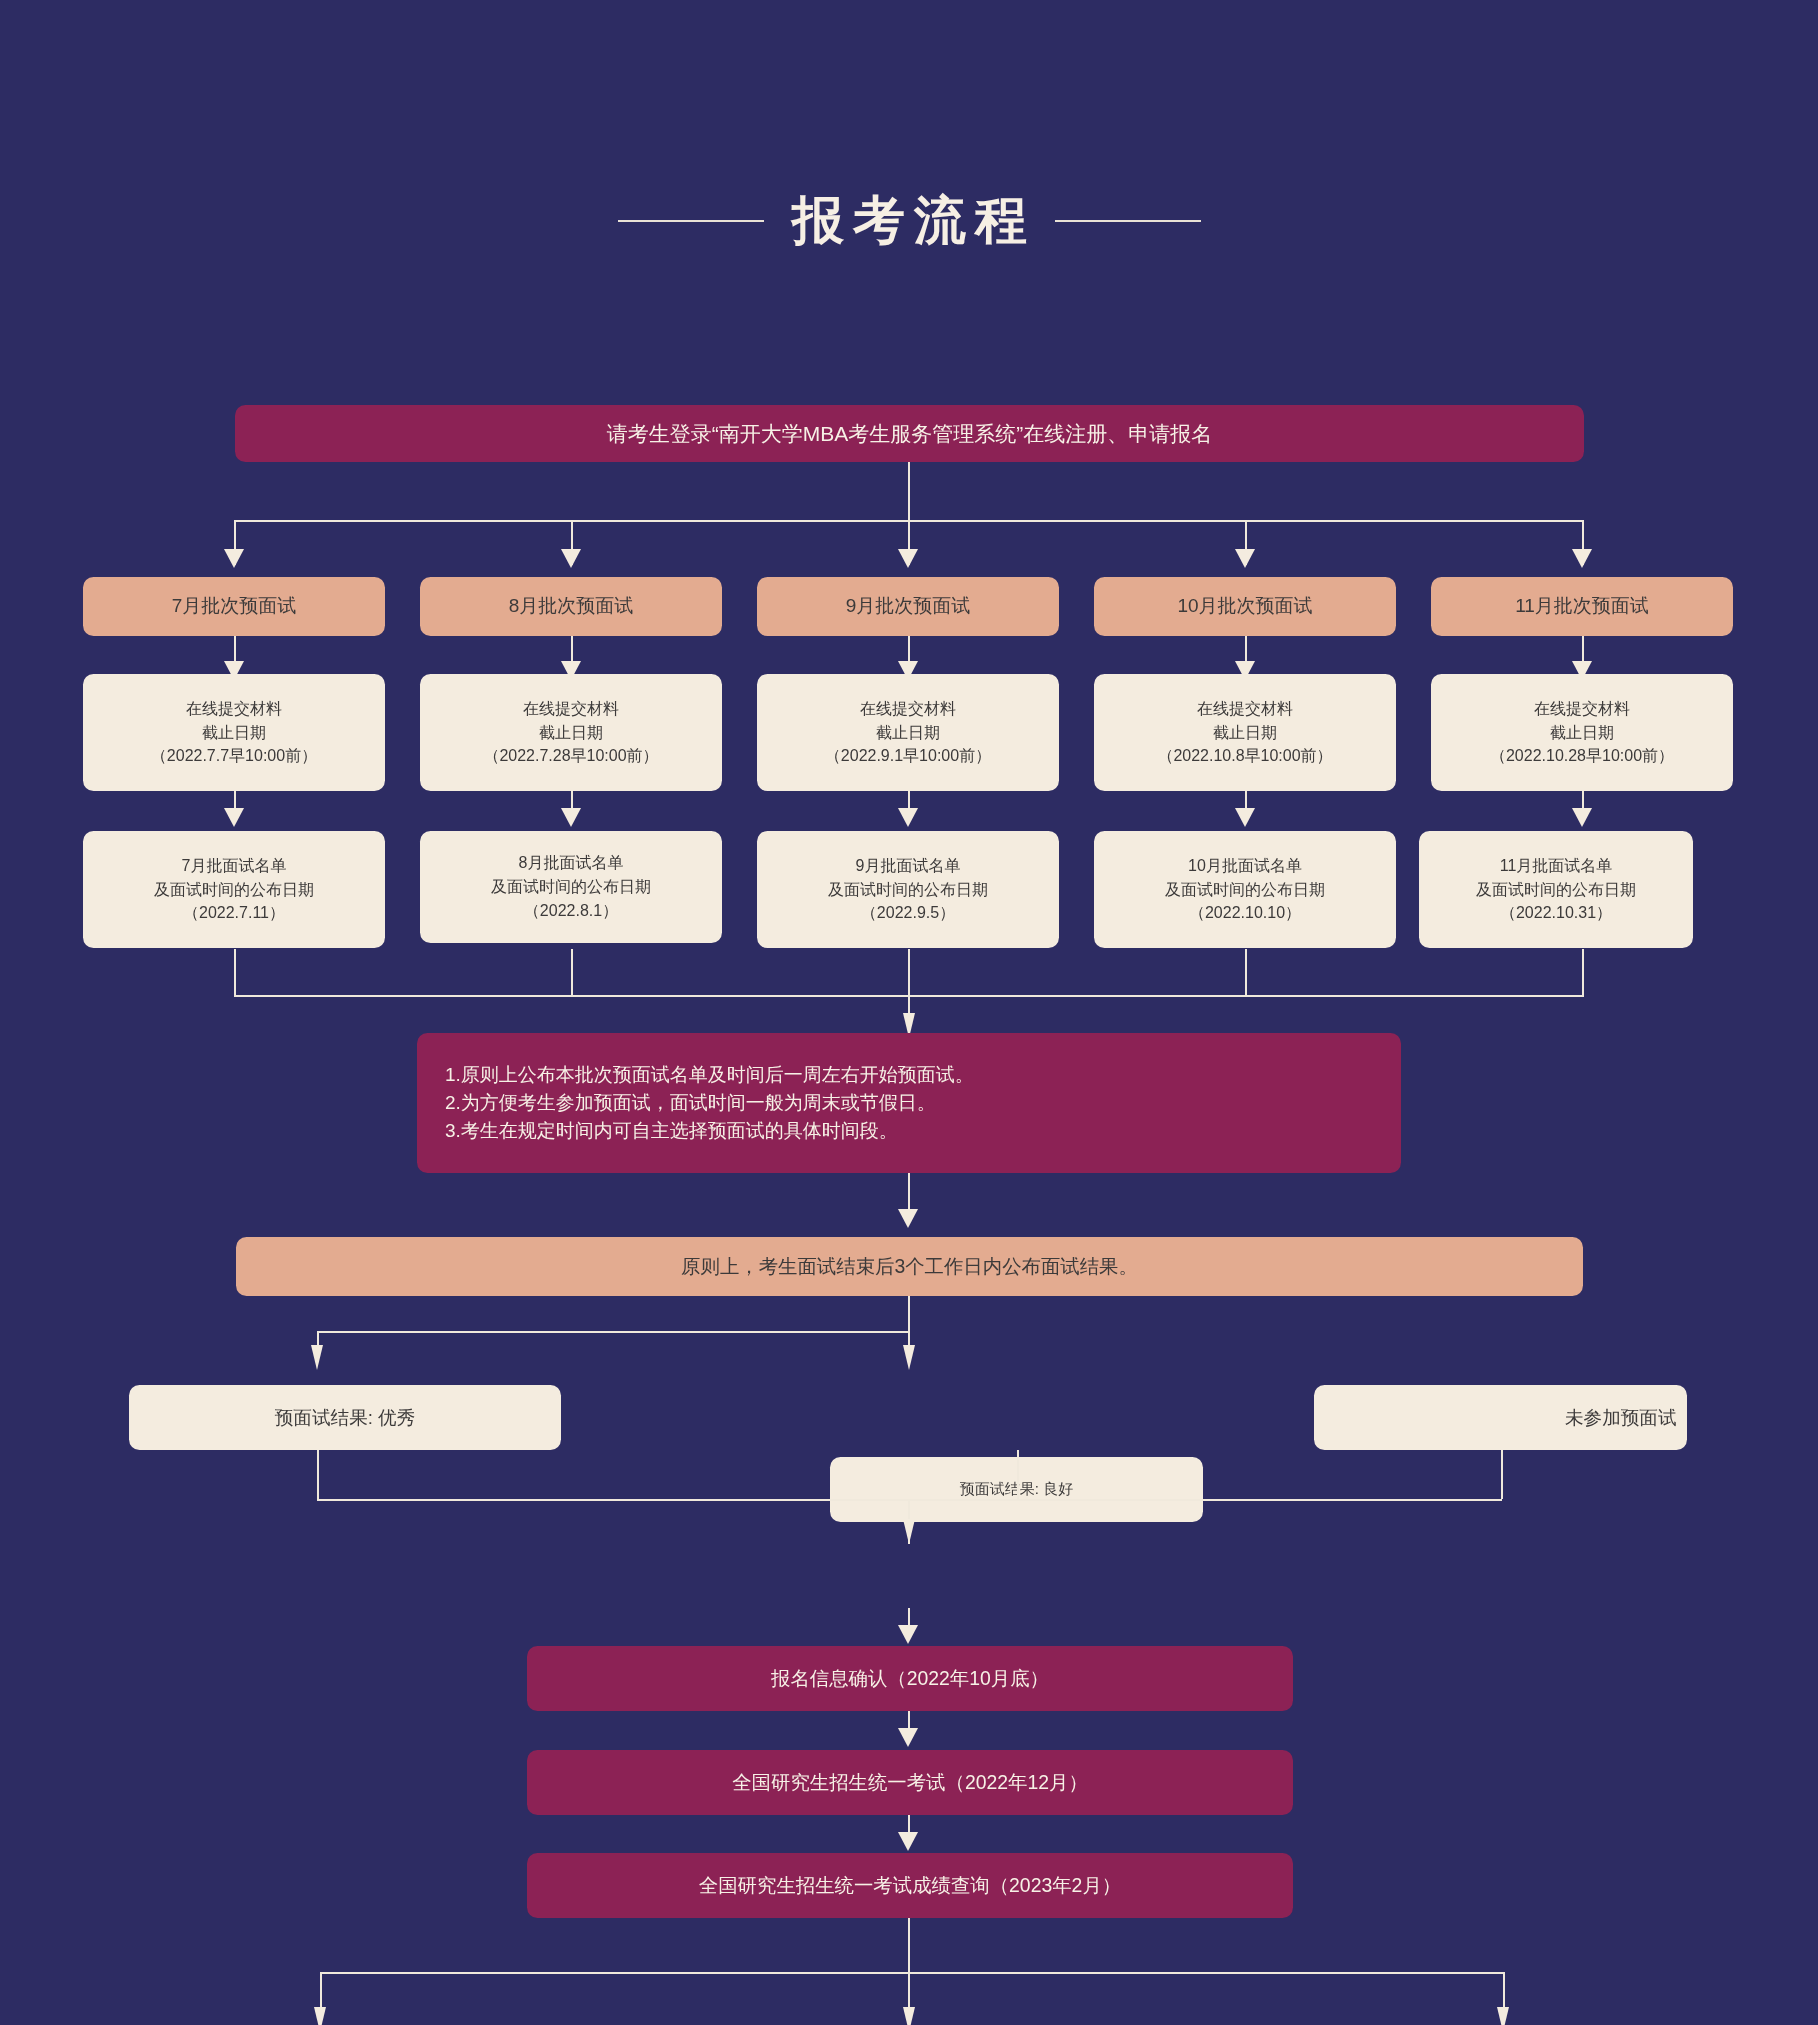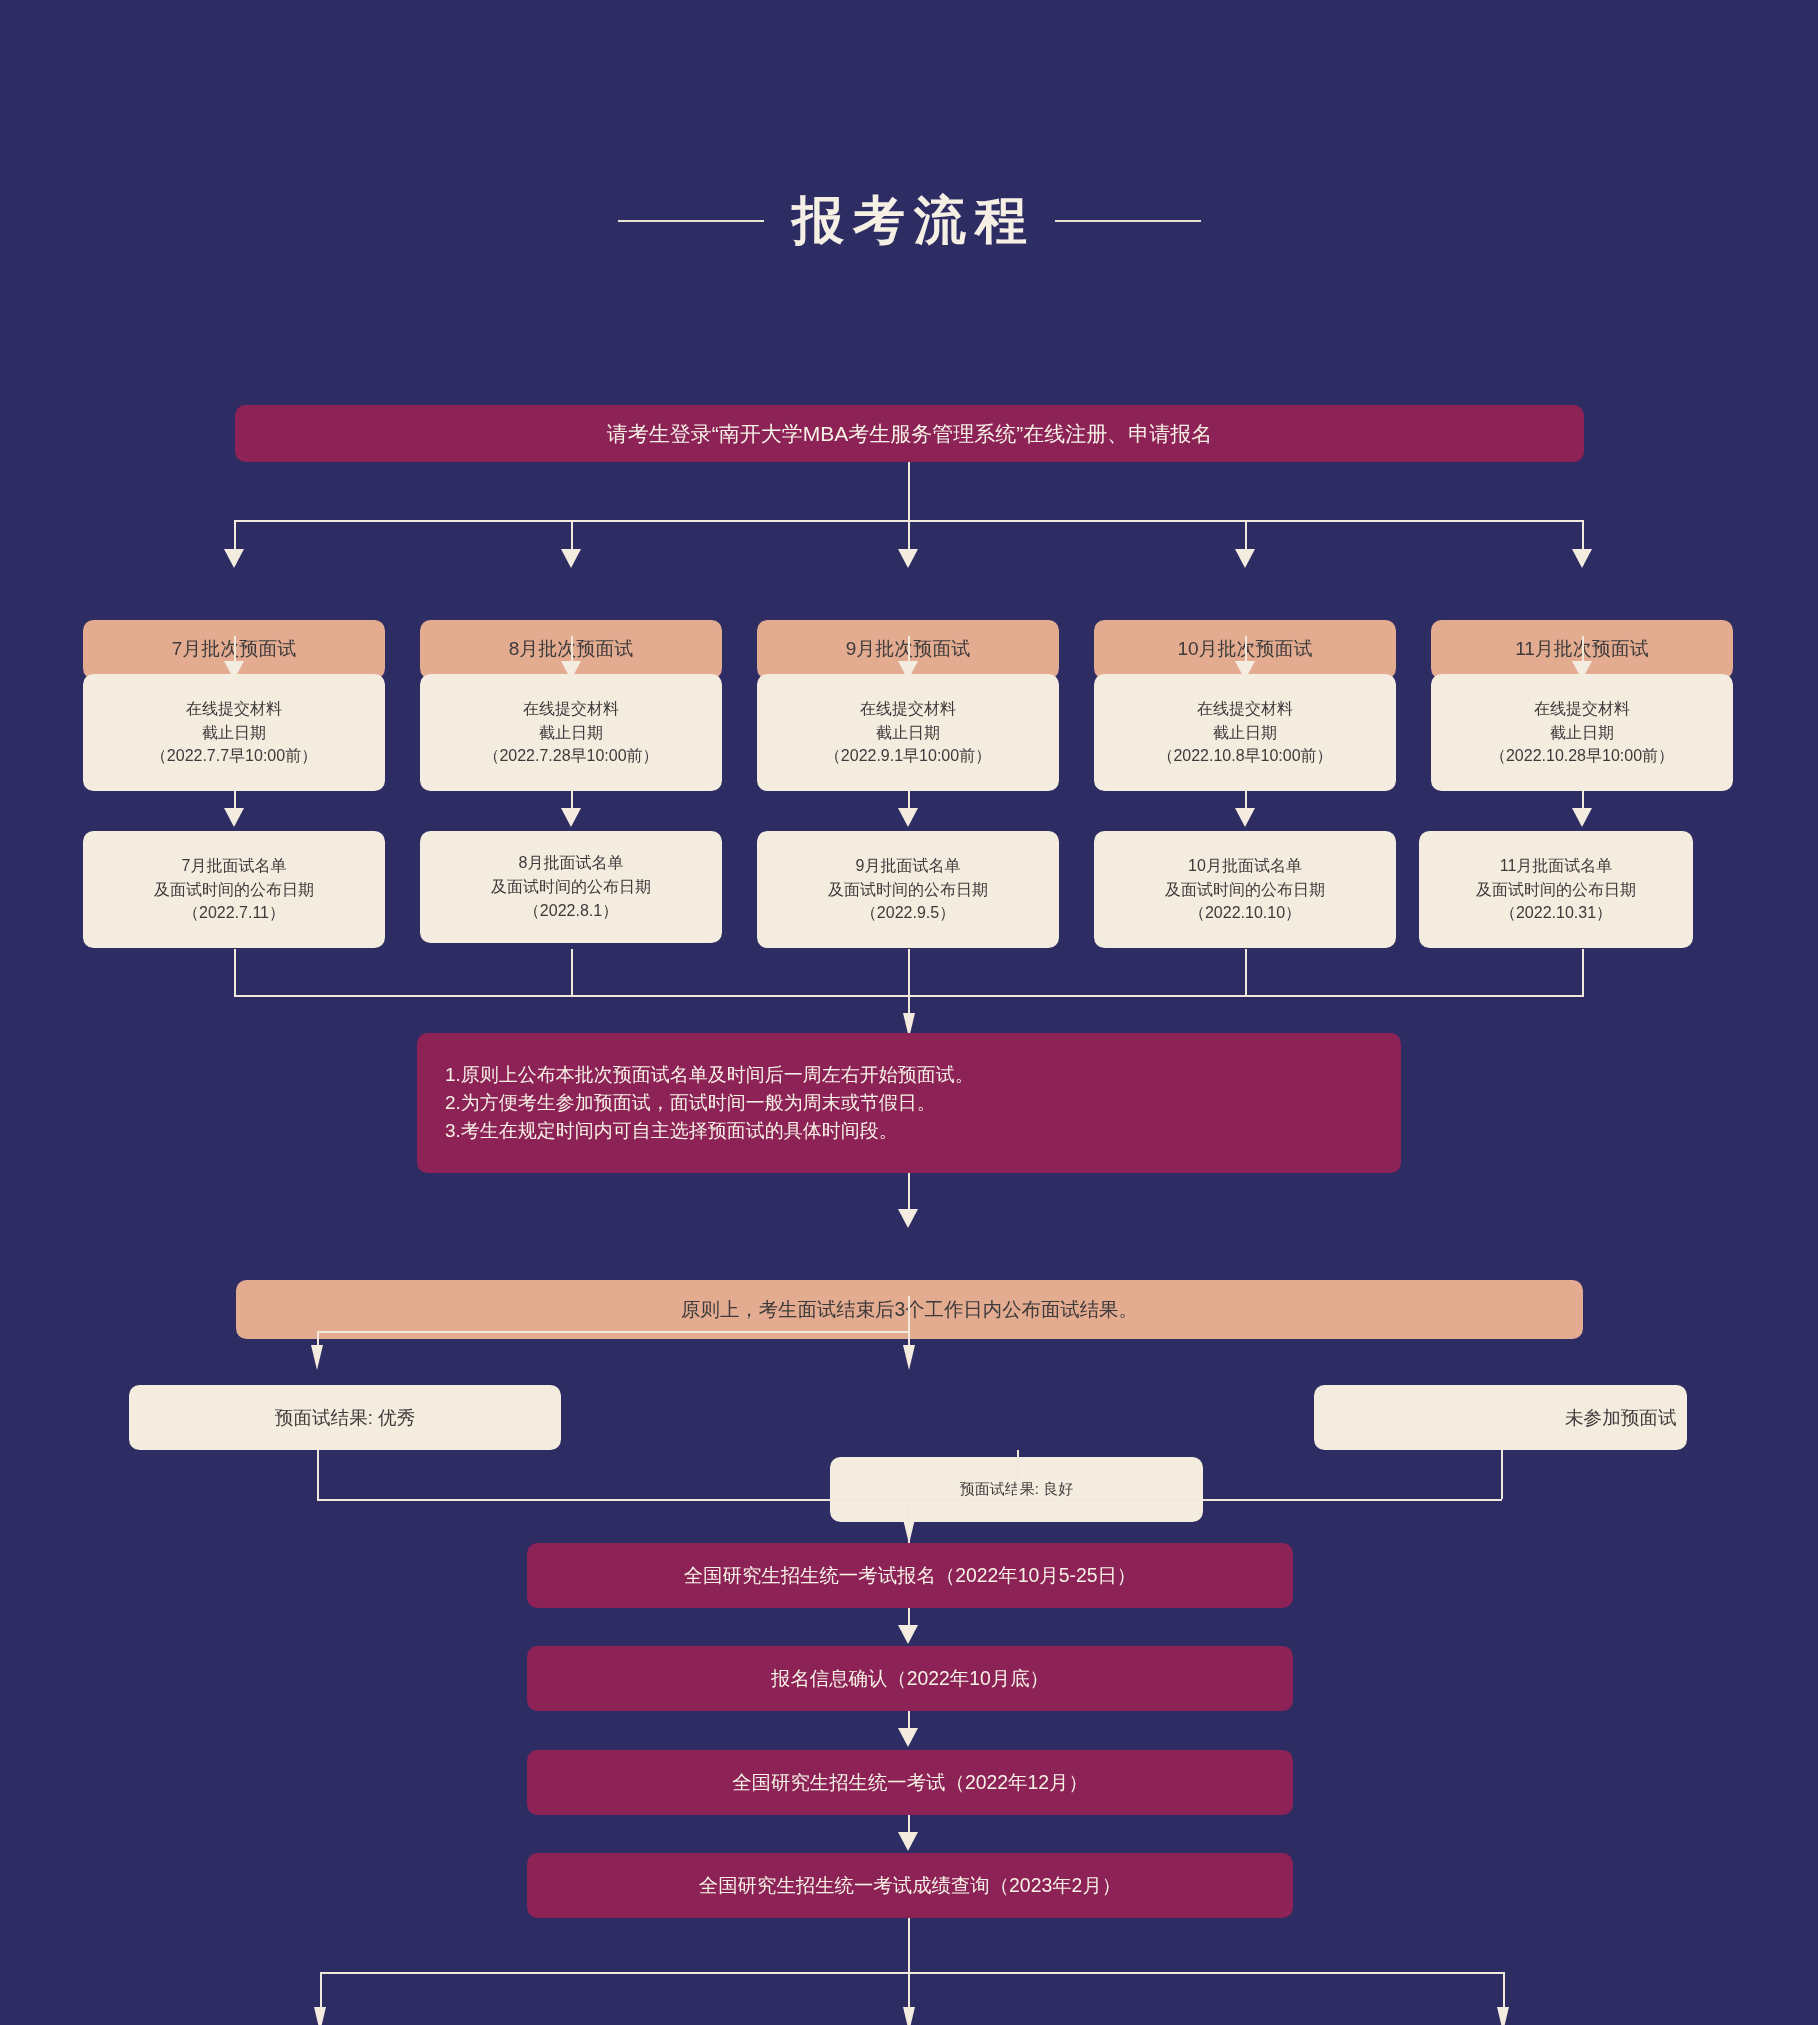--- a/index.html
+++ b/index.html
@@ -27,21 +27,21 @@
   }
 
   
   .box{
     position:absolute;box-sizing:border-box;
     display:flex;align-items:center;justify-content:center;
     text-align:center;border-radius:10.5px;
     line-height:1.48;
   }
   .box.plum{background:#8c2255;color:#f7f1e6;}
-  .box.salmon{background:#e3ab90;color:#3c3a3a;margin-top:43px;}
+  .box.salmon{background:#e3ab90;color:#3c3a3a;}
   .box.cream{background:#f4ecdf;color:#3c3a3a;}
   .box .lines{display:block;padding:0 10.5px;}
 
   
   .vline{position:absolute;background:#f0e9dc;width:1.6px;}
   .hline{position:absolute;background:#f0e9dc;height:1.6px;}
   .arrow-down{
     position:absolute;width:0;height:0;
     border-left:10.5px solid transparent;border-right:10.5px solid transparent;
     border-top:19.4px solid #f4ecdf;
@@ -233,23 +233,20 @@
     <span class="lines">未参加预面试</span>
     </div>
 
   <div class="vline" style="left:317px;top:1450px;height:49px;"></div>
   <div class="vline" style="left:1017px;top:1450px;height:49px;"></div>
   <div class="vline" style="left:1501px;top:1450px;height:49px;"></div>
   <div class="hline" style="left:317px;top:1499px;width:1185px;"></div>
   <div class="vline" style="left:908px;top:1499px;height:45px;"></div>
   <div class="arrow-down slim" style="left:903px;top:1519px;"></div>
 
-  <div class="box plum" style="left:527px;top:1543px;width:766px;height:65px;font-size:19.4px;">
-    <span class="lines">全国研究生招生统一考试报名（2022年10月5-25日）</span>
-    </div>
   <div class="vline" style="left:908px;top:1608px;height:26px;"></div>
   <div class="arrow-down" style="left:898px;top:1625px;"></div>
 
   <div class="box plum" style="left:527px;top:1646px;width:766px;height:65px;font-size:19.4px;">
     <span class="lines">报名信息确认（2022年10月底）</span>
     </div>
   <div class="vline" style="left:908px;top:1711px;height:26px;"></div>
   <div class="arrow-down" style="left:898px;top:1728px;"></div>
 
   <div class="box plum" style="left:527px;top:1750px;width:766px;height:65px;font-size:19.4px;">

